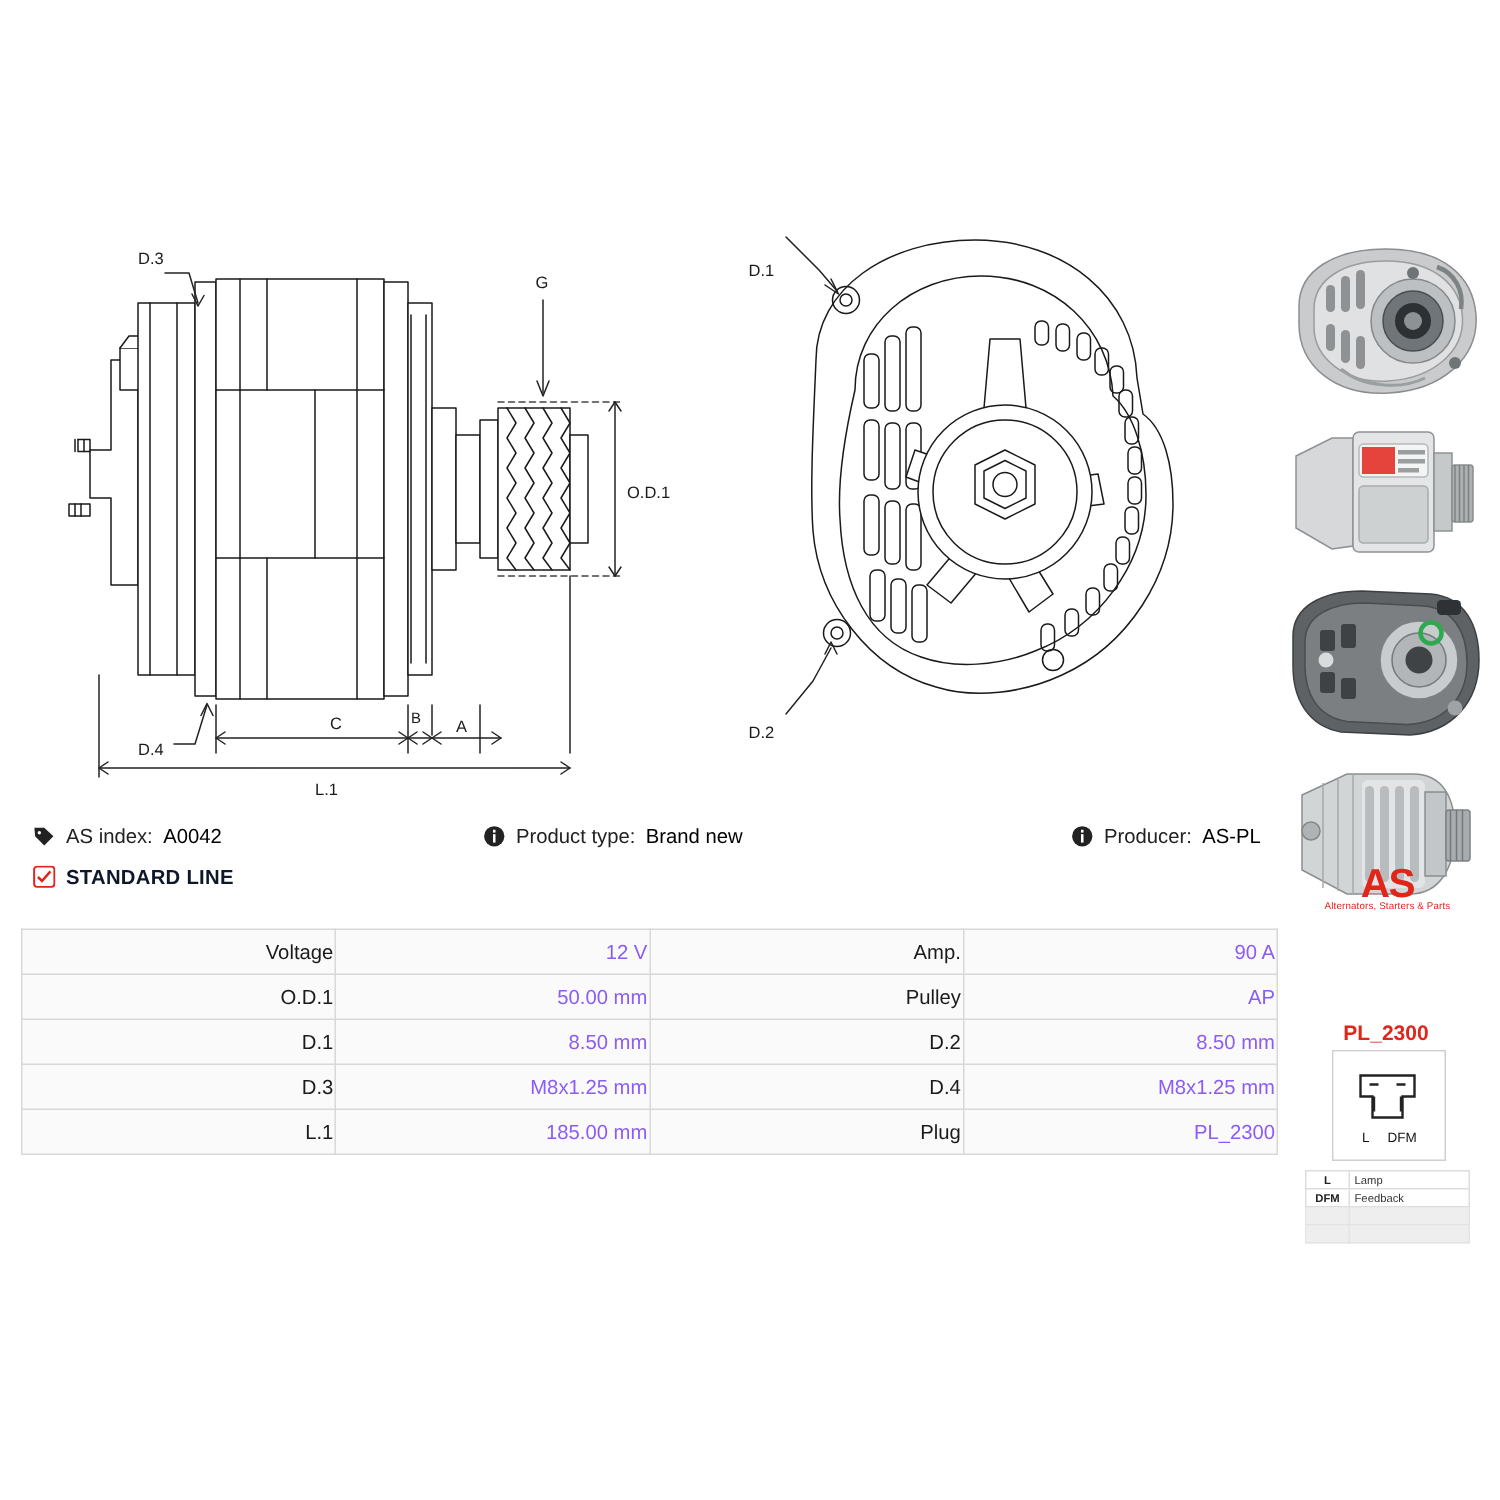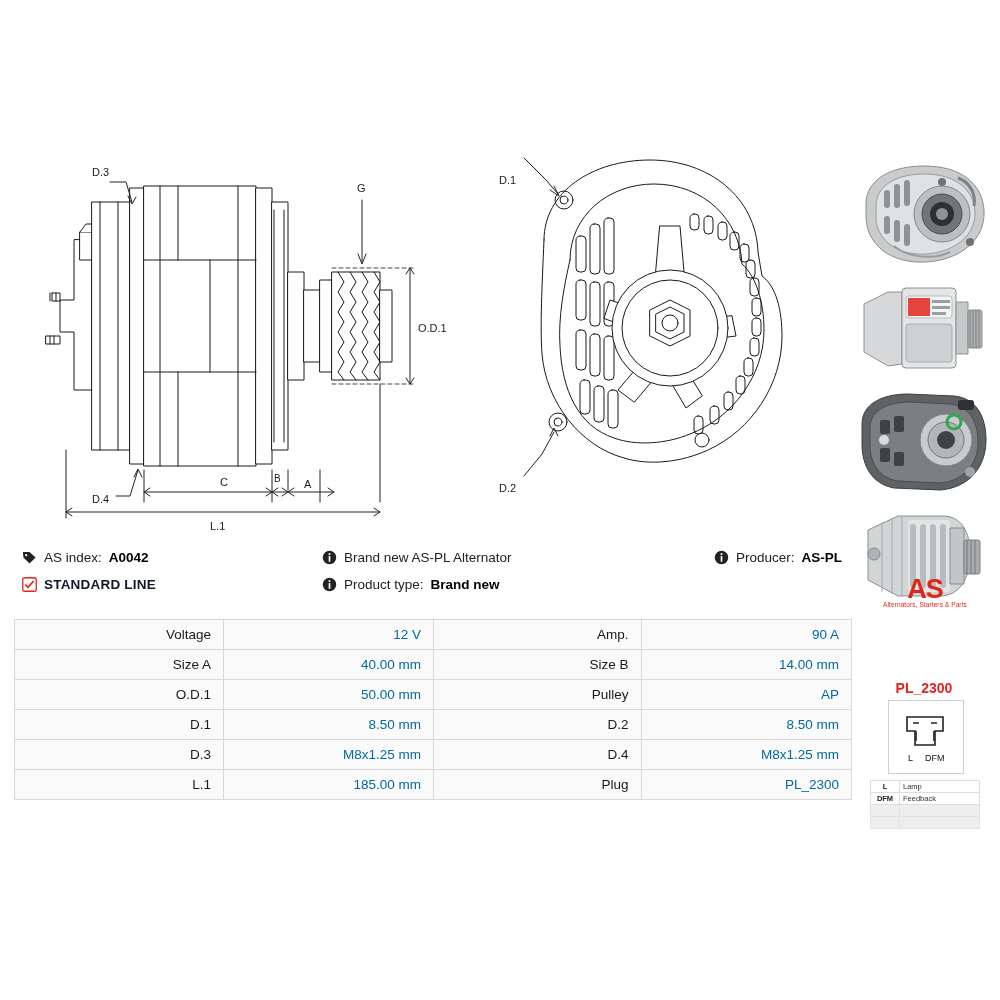--- a/index.html
+++ b/index.html
@@ -48,21 +48,21 @@
   .info-c2 { left: 308px; width: 290px; }
   .info-c3 { left: 700px; width: 200px; }
   .info-line {
     display: flex;
     align-items: flex-start;
     gap: 7px;
     height: 27px;
     white-space: nowrap;
   }
   .info-line .lbl { color: #222; }
-  .info-line .val { font-weight: bold; color: #000; }
+  .info-line .val { font-weight: normal; color: #000; }
   .std-line {
     color: #0f172a;
     font-weight: bold;
     letter-spacing: .2px;
   }
   .ico {
     display: inline-block;
     width: 15px;
     height: 15px;
     flex: 0 0 15px;
@@ -75,32 +75,32 @@
     position: absolute;
     left: 14px;
     top: 619px;
     width: 838px;
     border-collapse: collapse;
     font-size: 13.5px;
   }
   .spec-table td {
     border: 1px solid #d8d8d8;
     height: 29px;
-    padding: 0 12px;
+    padding: 0 1px;
     background: #fafafa;
   }
   .spec-table td.key {
     text-align: right;
     width: 209px;
     color: #1a1a1a;
   }
   .spec-table td.val {
     text-align: right;
     width: 209px;
-    color: #0369a1;
+    color: #8b5cf6;
   }
 
   
   .photo-col {
     position: absolute;
     left: 858px;
     top: 160px;
     width: 132px;
   }
   .photo {
@@ -400,30 +400,20 @@
 
     <div class="info-col info-c2">
       <div class="info-line">
         <span class="ico">
           <svg width="15" height="15" viewBox="0 0 16 16">
             <circle cx="8" cy="8" r="7.2" fill="#222"></circle>
             <rect x="7.1" y="6.5" width="1.8" height="6" fill="#fff"></rect>
             <rect x="7.1" y="3.4" width="1.8" height="2" fill="#fff"></rect>
           </svg>
         </span>
-        <span class="lbl">Brand new AS-PL Alternator</span>
-      </div>
-      <div class="info-line">
-        <span class="ico">
-          <svg width="15" height="15" viewBox="0 0 16 16">
-            <circle cx="8" cy="8" r="7.2" fill="#222"></circle>
-            <rect x="7.1" y="6.5" width="1.8" height="6" fill="#fff"></rect>
-            <rect x="7.1" y="3.4" width="1.8" height="2" fill="#fff"></rect>
-          </svg>
-        </span>
         <span class="lbl">Product type:</span>
         <span class="val">Brand new</span>
       </div>
     </div>
 
     <div class="info-col info-c3">
       <div class="info-line">
         <span class="ico">
           <svg width="15" height="15" viewBox="0 0 16 16">
             <circle cx="8" cy="8" r="7.2" fill="#222"></circle>
@@ -437,26 +427,20 @@
     </div>
   </div>
 
   <table class="spec-table">
     <tbody>
       <tr>
         <td class="key">Voltage</td>
         <td class="val">12 V</td>
         <td class="key">Amp.</td>
         <td class="val">90 A</td>
-      </tr>
-      <tr>
-        <td class="key">Size A</td>
-        <td class="val">40.00 mm</td>
-        <td class="key">Size B</td>
-        <td class="val">14.00 mm</td>
       </tr>
       <tr>
         <td class="key">O.D.1</td>
         <td class="val">50.00 mm</td>
         <td class="key">Pulley</td>
         <td class="val">AP</td>
       </tr>
       <tr>
         <td class="key">D.1</td>
         <td class="val">8.50 mm</td>

